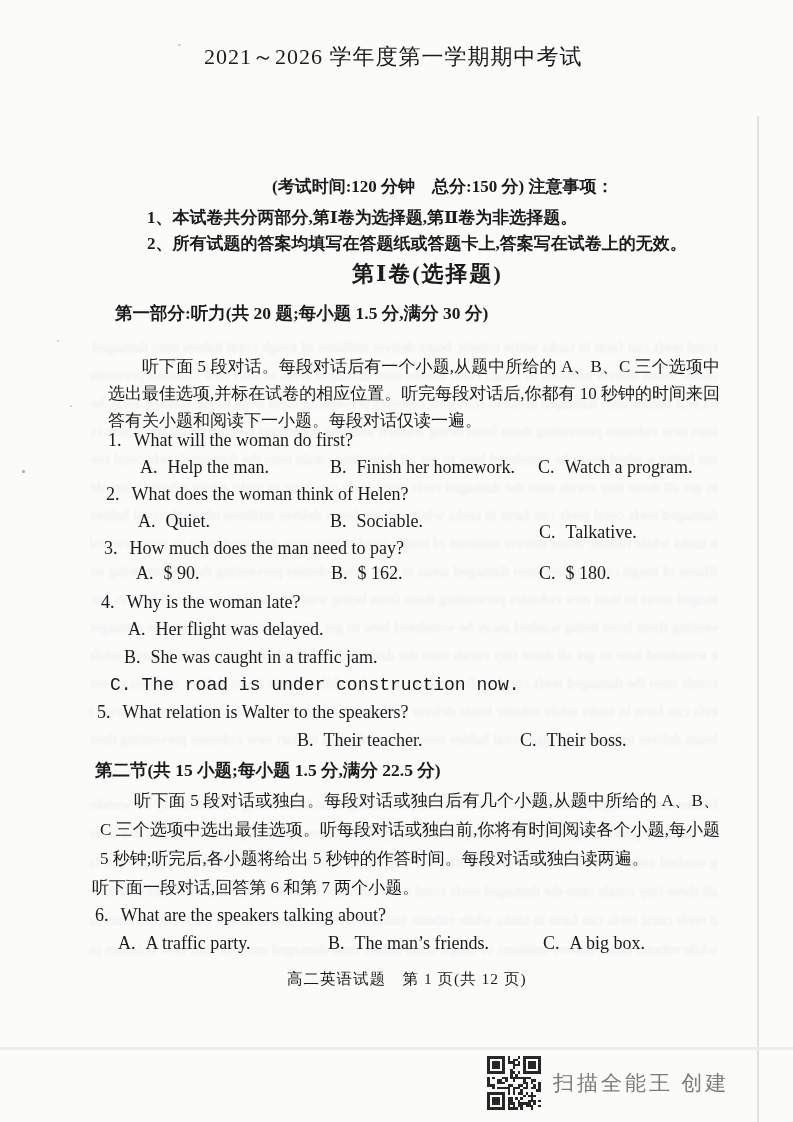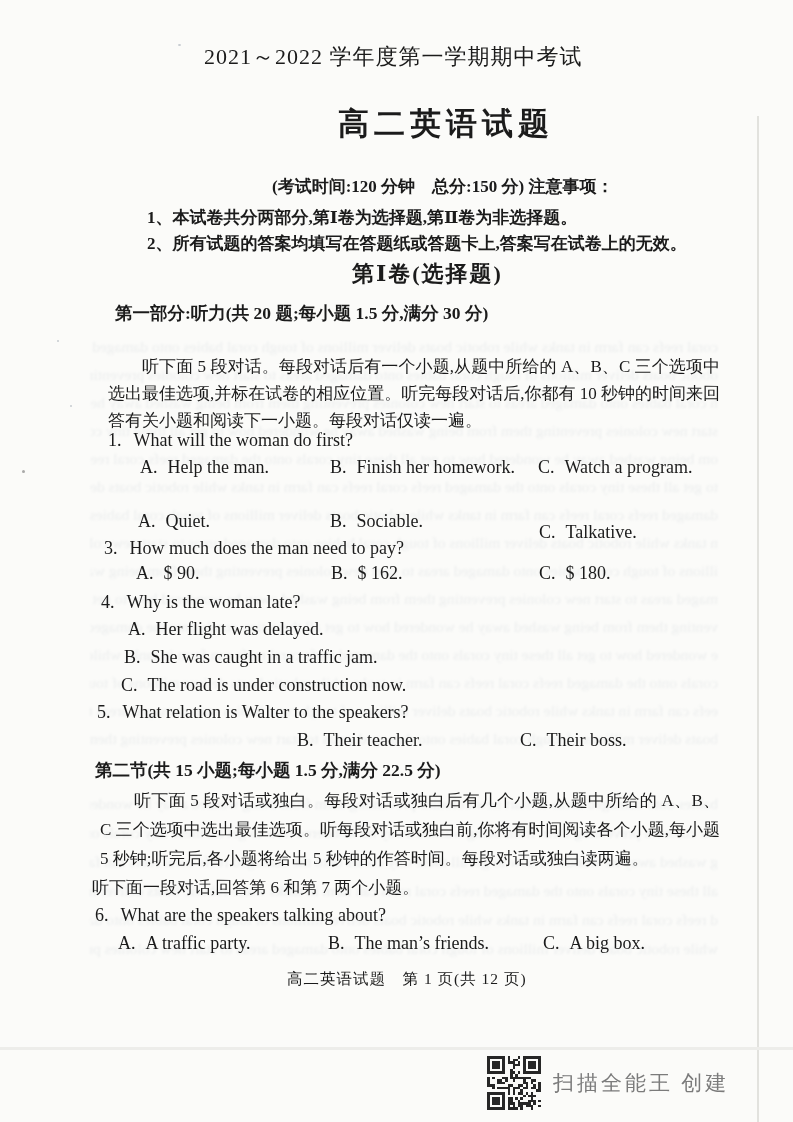--- a/index.html
+++ b/index.html
@@ -45,57 +45,59 @@
 
 <div class="page">
 
   <div class="abs edge-line" style="left:757px;top:116px;height:1006px;"></div>
   <div class="abs scan-band"></div>
   <div class="abs speck" style="left:178px;top:44px;width:3px;height:2px;"></div>
   <div class="abs speck" style="left:22px;top:470px;width:3px;height:3px;background:#666;"></div>
   <div class="abs speck" style="left:57px;top:340px;width:2px;height:2px;"></div>
   <div class="abs speck" style="left:70px;top:405px;width:2px;height:2px;"></div>
 
-  <div class="abs z2 title1" style="left:204px;top:42px;">2021～2022 学年度第一学期期中考试</div>
-  <div class="abs z2 title2" style="left:338px;top:103px;">高二英语试题</div>
+  <div class="abs z2 title1" style="left:204px;top:42px;">2021～2026 学年度第一学期期中考试</div>
 
   <div class="abs z2 examinfo" style="left:272px;top:175px;">(考试时间:120 分钟　总分:150 分) 注意事项：</div>
   <div class="abs z2 notice" style="left:147px;top:206px;">1、本试卷共分两部分,第Ⅰ卷为选择题,第Ⅱ卷为非选择题。</div>
   <div class="abs z2 notice" style="left:147px;top:232px;">2、所有试题的答案均填写在答题纸或答题卡上,答案写在试卷上的无效。</div>
 
   <div class="abs z2 volume" style="left:352px;top:259px;">第Ⅰ卷(选择题)</div>
 
   <div class="abs z2 sechead" style="left:115px;top:301px;">第一部分:听力(共 20 题;每小题 1.5 分,满分 30 分)</div>
 
   <div class="abs z2 para" style="left:108px;top:353px;width:612px;">听下面 5 段对话。每段对话后有一个小题,从题中所给的 A、B、C 三个选项中选出最佳选项,并标在试卷的相应位置。听完每段对话后,你都有 10 秒钟的时间来回答有关小题和阅读下一小题。每段对话仅读一遍。</div>
 
   <div class="abs z2 q" style="left:108px;top:430px;">
     <span class="qnum">1.</span><span>What will the woman do first?</span>
   </div>
   <span class="abs z2 opt" style="left:140px;top:457px;"><span class="optlabel">A.</span><span>Help the man.</span></span>
   <span class="abs z2 opt" style="left:330px;top:457px;"><span class="optlabel">B.</span><span>Finish her homework.</span></span>
   <span class="abs z2 opt" style="left:538px;top:457px;"><span class="optlabel">C.</span><span>Watch a program.</span></span>
 
+  <div class="abs z2 q" style="left:106px;top:484px;">
+    <span class="qnum">2.</span><span>What does the woman think of Helen?</span>
+  </div>
   <span class="abs z2 opt" style="left:138px;top:511px;"><span class="optlabel">A.</span><span>Quiet.</span></span>
   <span class="abs z2 opt" style="left:330px;top:511px;"><span class="optlabel">B.</span><span>Sociable.</span></span>
   <span class="abs z2 opt" style="left:539px;top:522px;"><span class="optlabel">C.</span><span>Talkative.</span></span>
 
   <div class="abs z2 q" style="left:104px;top:538px;">
     <span class="qnum">3.</span><span>How much does the man need to pay?</span>
   </div>
   <span class="abs z2 opt" style="left:136px;top:563px;"><span class="optlabel">A.</span><span>$ 90.</span></span>
   <span class="abs z2 opt" style="left:331px;top:563px;"><span class="optlabel">B.</span><span>$ 162.</span></span>
   <span class="abs z2 opt" style="left:539px;top:563px;"><span class="optlabel">C.</span><span>$ 180.</span></span>
 
   <div class="abs z2 q" style="left:101px;top:592px;">
     <span class="qnum">4.</span><span>Why is the woman late?</span>
   </div>
   <span class="abs z2 opt" style="left:128px;top:619px;"><span class="optlabel">A.</span><span>Her flight was delayed.</span></span>
   <span class="abs z2 opt" style="left:124px;top:647px;"><span class="optlabel">B.</span><span>She was caught in a traffic jam.</span></span>
-  <span class="abs z2 opt" style="left:121px;top:675px;"><span class="optlabel">C.</span><span>The road is under construction now.</span></span>
+  <span class="abs z2 opt" style="left:110px;top:675px;font-family:Liberation Mono, monospace;"><span class="optlabel">C.</span><span>The road is under construction now.</span></span>
 
   <div class="abs z2 q" style="left:97px;top:702px;">
     <span class="qnum">5.</span><span>What relation is Walter to the speakers?</span>
   </div>
   <span class="abs z2 opt" style="left:297px;top:730px;"><span class="optlabel">B.</span><span>Their teacher.</span></span>
   <span class="abs z2 opt" style="left:520px;top:730px;"><span class="optlabel">C.</span><span>Their boss.</span></span>
 
   <div class="abs z2 sechead" style="left:95px;top:758px;">第二节(共 15 小题;每小题 1.5 分,满分 22.5 分)</div>
   <div class="abs z2 para para2" style="left:100px;top:786px;width:620px;">听下面 5 段对话或独白。每段对话或独白后有几个小题,从题中所给的 A、B、C 三个选项中选出最佳选项。听每段对话或独白前,你将有时间阅读各个小题,每小题 5 秒钟;听完后,各小题将给出 5 秒钟的作答时间。每段对话或独白读两遍。</div>
   <div class="abs z2 plain" style="left:92px;top:876px;">听下面一段对话,回答第 6 和第 7 两个小题。</div>

